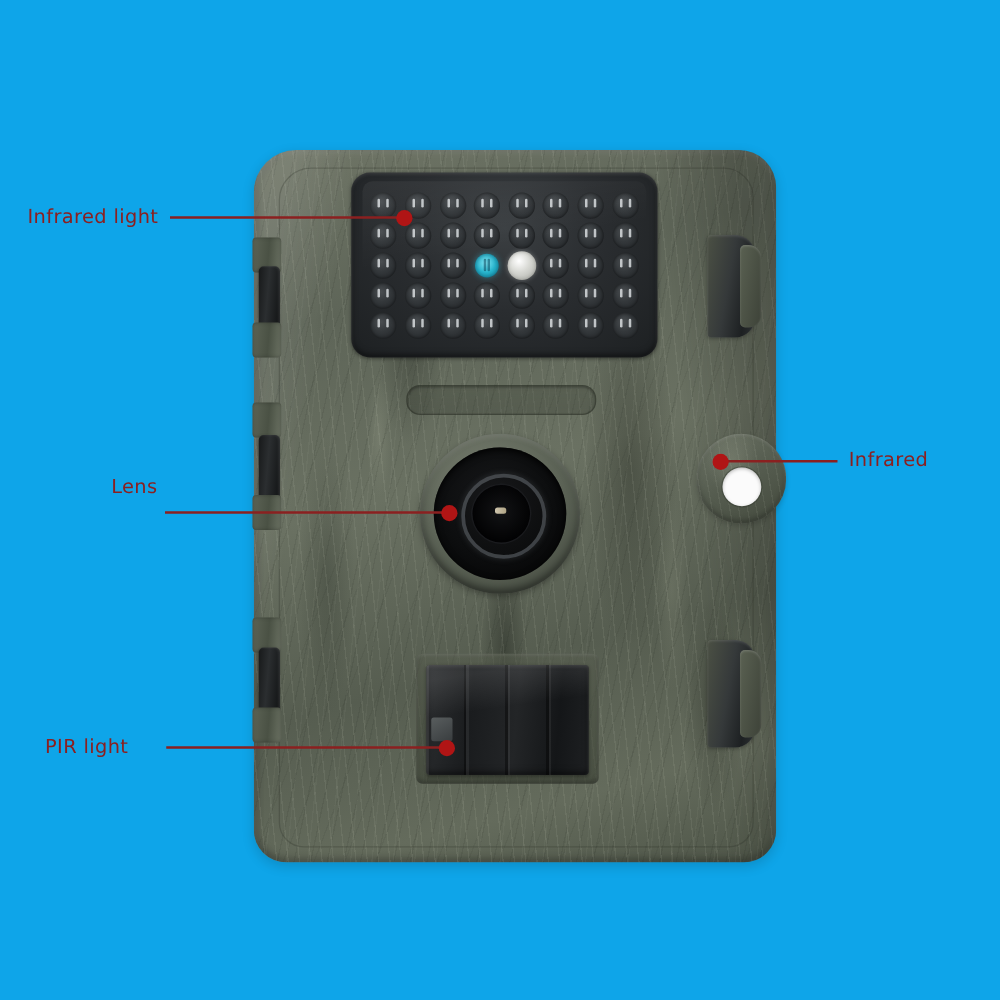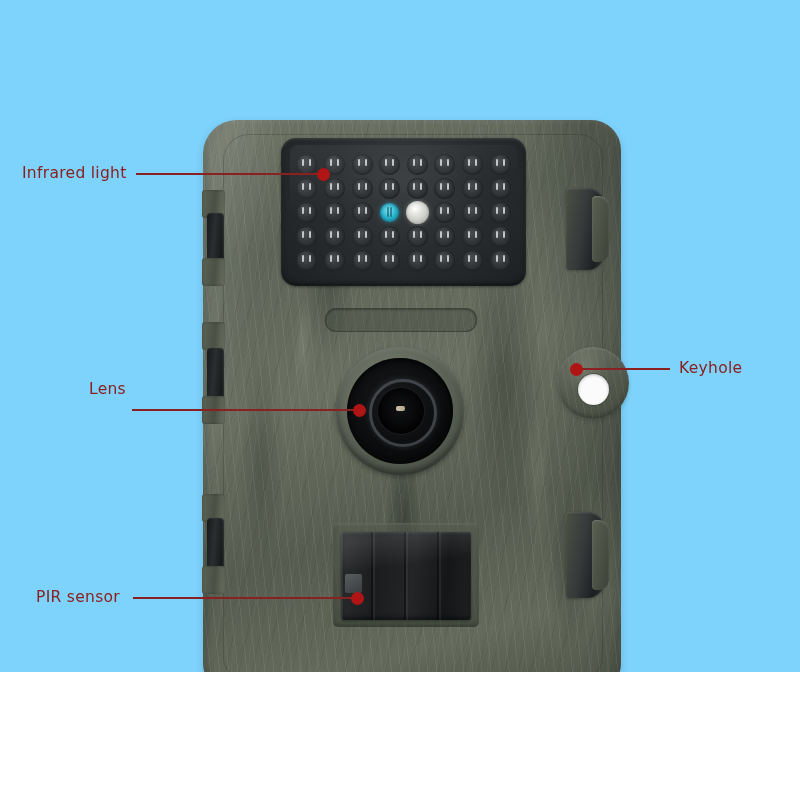--- a/index.html
+++ b/index.html
@@ -7,22 +7,22 @@
     margin: 0;
     padding: 0;
     background: #ffffff;
   }
   body {
     font-family: "DejaVu Sans", sans-serif;
   }
   #stage {
     position: relative;
     width: 800px;
-    height: 672px;
-    background: #7dd3fc;
+    height: 800px;
+    background: #0ea5e9;
     overflow: hidden;
   }
 
   
   .camera-body {
     position: absolute;
     left: 203px;
     top: 120px;
     width: 418px;
     height: 570px;
@@ -460,21 +460,21 @@
   </div>
 
   <div class="anno-label" style="left:22px; top:164px;">Infrared light</div>
   <div class="leader-line" style="left:136px; top:173px; width:190px;"></div>
   <div class="leader-dot" style="left:317px; top:168px;"></div>
 
   <div class="anno-label" style="left:89px; top:380px;">Lens</div>
   <div class="leader-line" style="left:132px; top:409px; width:227px;"></div>
   <div class="leader-dot" style="left:353px; top:404px;"></div>
 
-  <div class="anno-label" style="left:36px; top:588px;">PIR sensor</div>
+  <div class="anno-label" style="left:36px; top:588px;">PIR light</div>
   <div class="leader-line" style="left:133px; top:597px; width:226px;"></div>
   <div class="leader-dot" style="left:351px; top:592px;"></div>
 
-  <div class="anno-label" style="left:679px; top:359px;">Keyhole</div>
+  <div class="anno-label" style="left:679px; top:359px;">Infrared</div>
   <div class="leader-line" style="left:578px; top:368px; width:92px;"></div>
   <div class="leader-dot" style="left:570px; top:363px;"></div>
 
 </div>
 
 </body></html>

